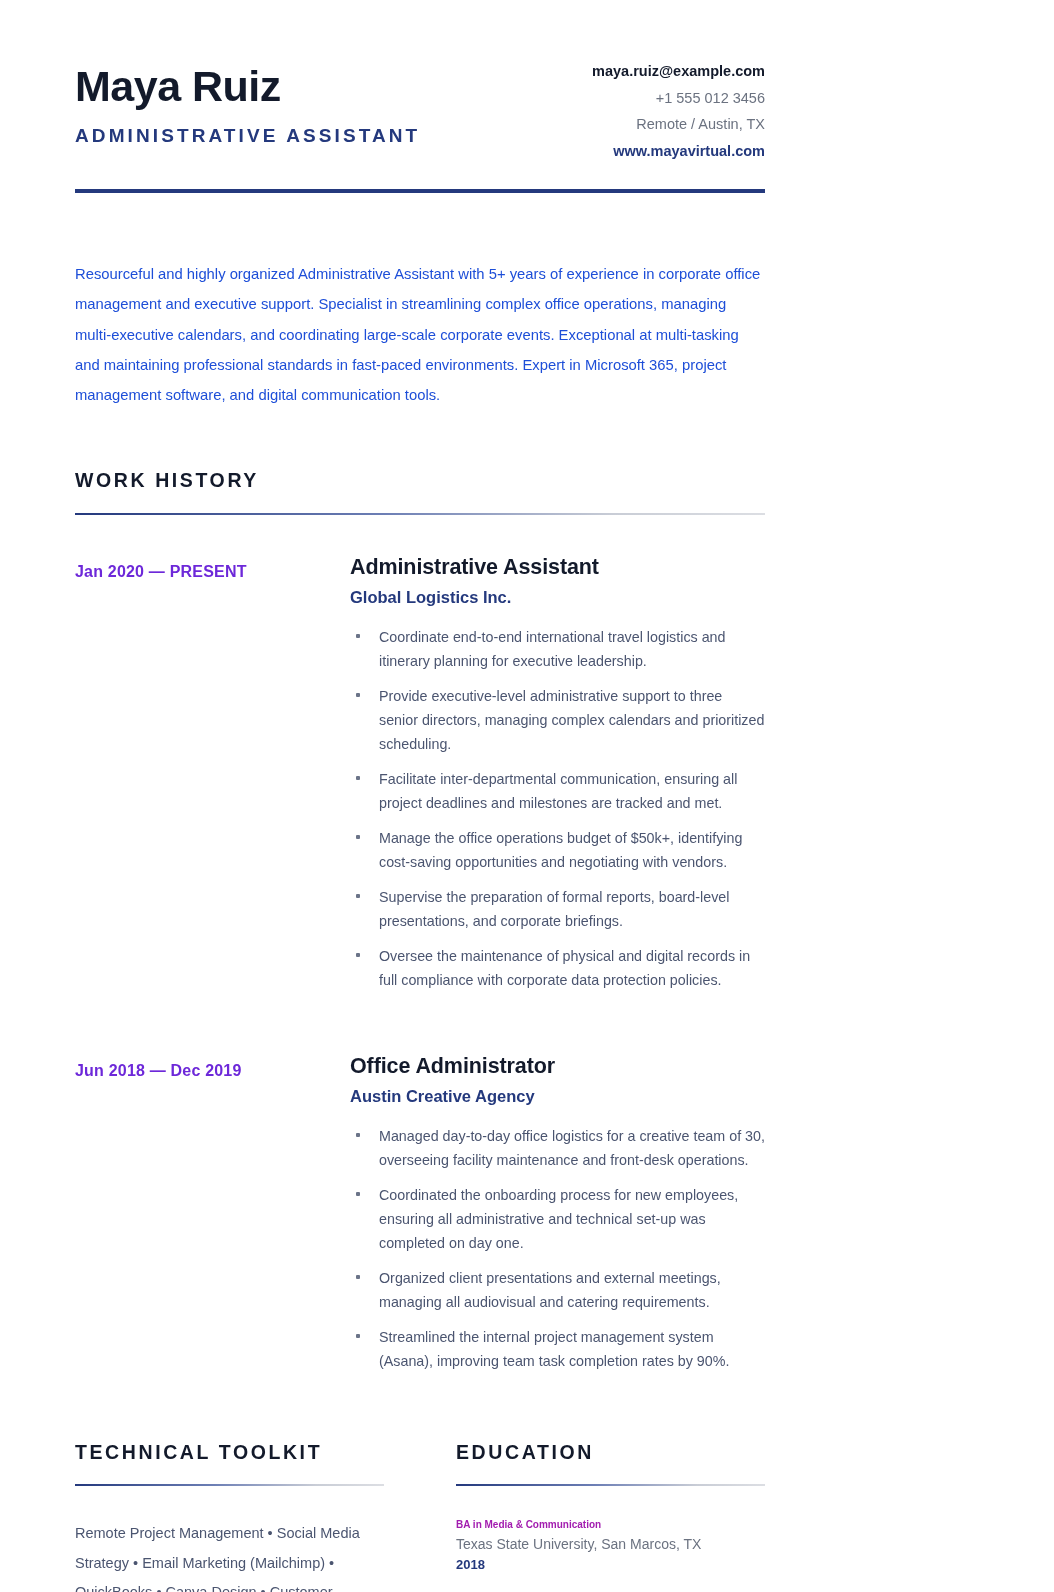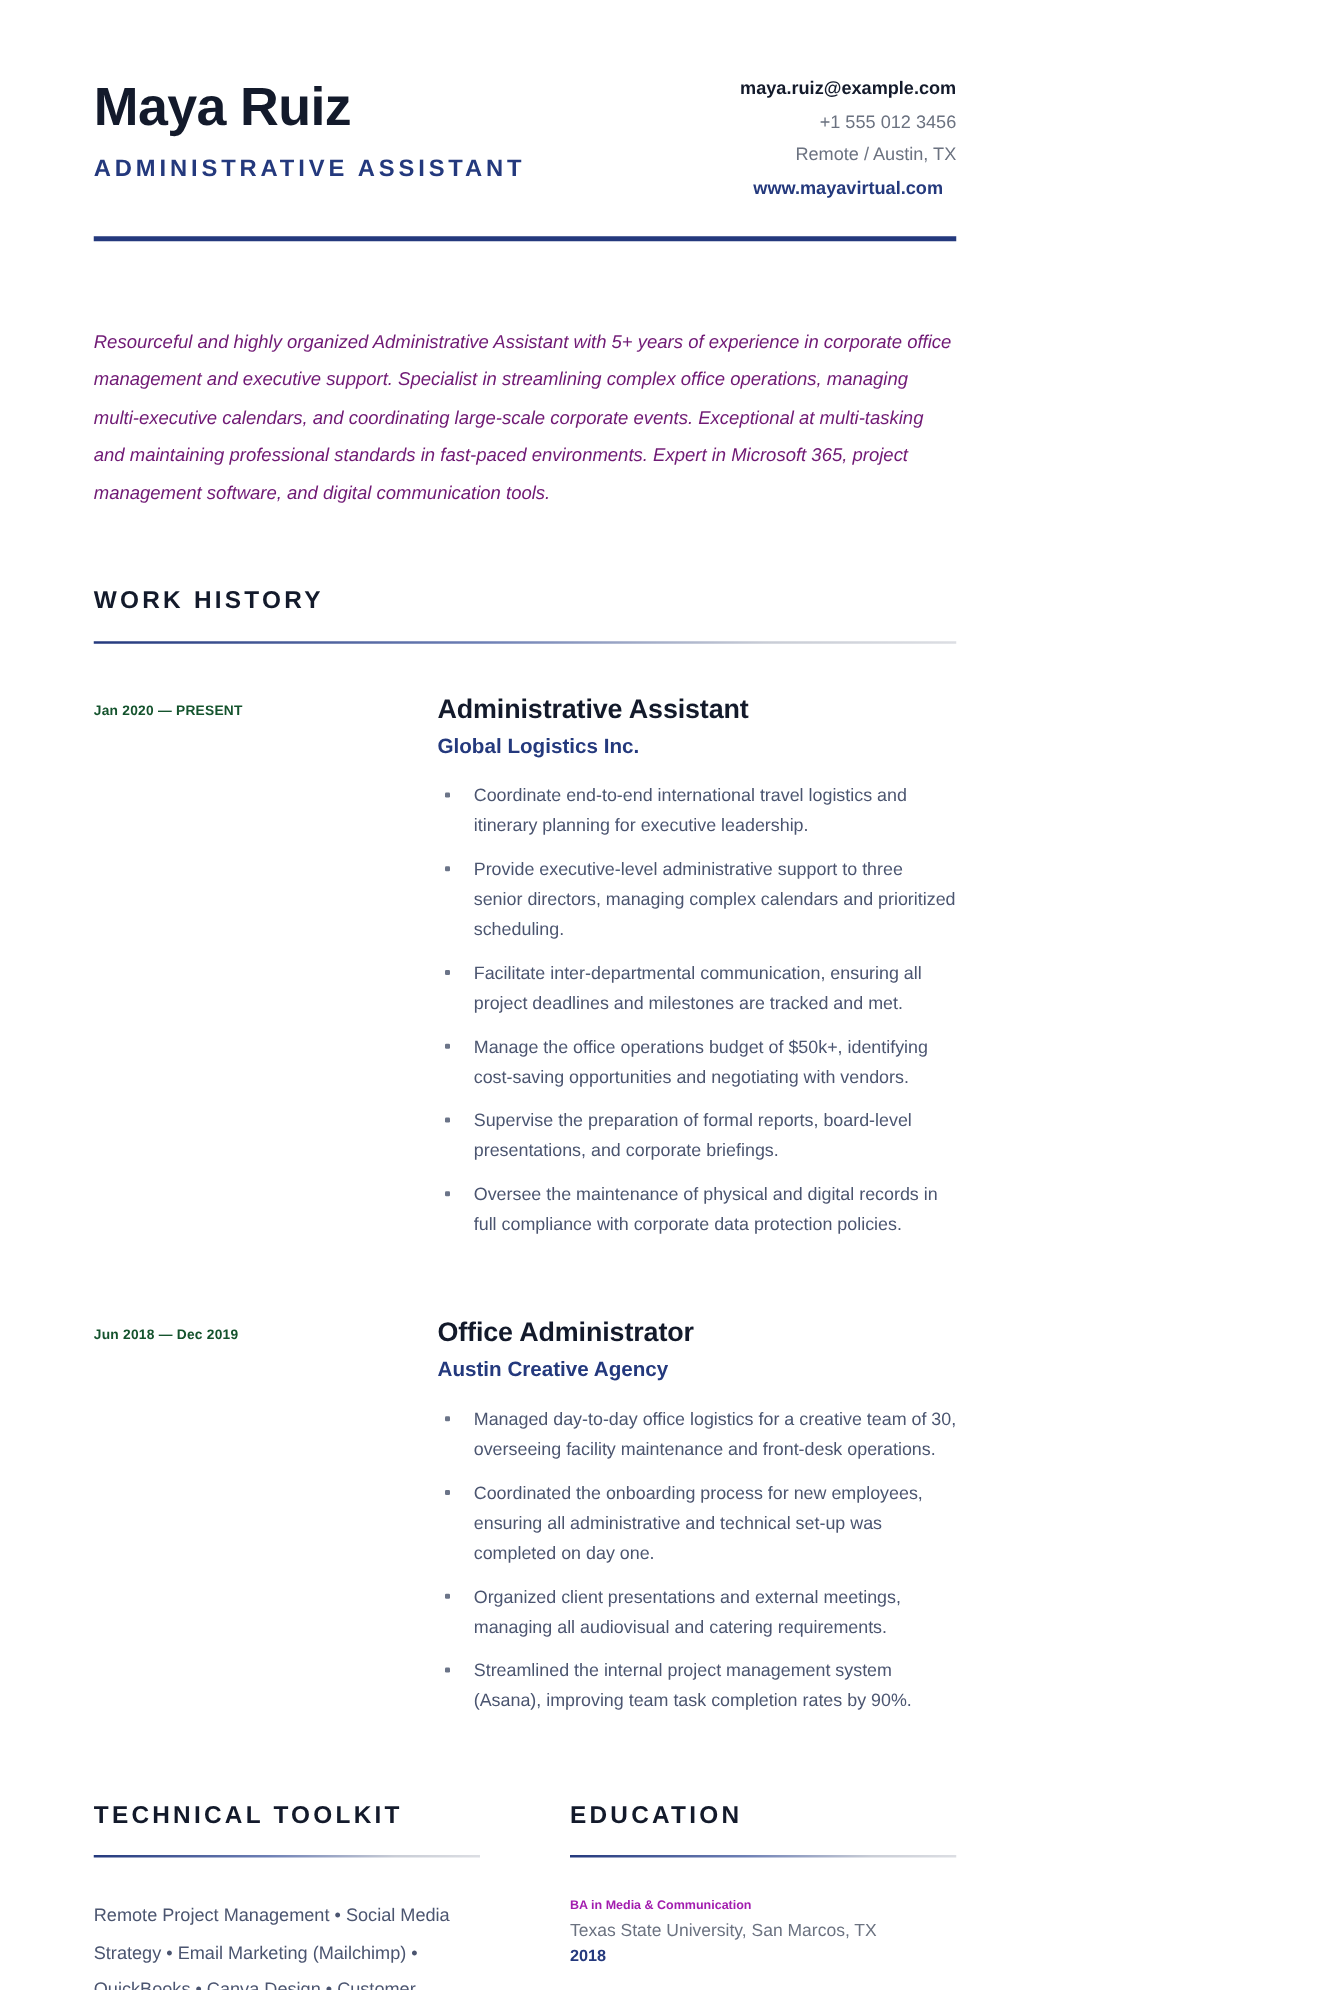--- a/index.html
+++ b/index.html
@@ -49,21 +49,21 @@
     color: #24397d;
     text-transform: uppercase;
   }
 
   .contact {
     text-align: right;
     padding-top: 6px;
     line-height: 1;
   }
   .contact div { margin-bottom: 12px; }
-  .contact div:last-child { margin-bottom: 0; text-align: center; }
+  .contact div:last-child { margin-bottom: 0; }
   .contact-email {
     font-size: 14.5px;
     font-weight: bold;
     color: #131a2b;
   }
   .contact-phone, .contact-location {
     font-size: 14.5px;
     color: #6b7280;
   }
   .contact-website {
@@ -75,23 +75,22 @@
   .header-rule {
     height: 4px;
     background: #24397d;
     margin-top: 31px;
   }
 
   
   .summary {
     margin-top: 66px;
     font-size: 14.8px;
-    font-style: italic;
     line-height: 2.05;
-    color: #701a75;
+    color: #1d4ed8;
     max-width: 890px;
   }
 
   
   .section { margin-top: 58px; }
   .section-title {
     font-size: 19.5px;
     font-weight: bold;
     letter-spacing: 2.6px;
     color: #131a2b;
@@ -105,23 +104,23 @@
 
   
   .job {
     display: flex;
     margin-top: 40px;
   }
   .job + .job { margin-top: 62px; }
   .job-dates {
     width: 275px;
     flex: 0 0 275px;
-    font-size: 11px;
-    font-weight: bold;
-    color: #14532d;
+    font-size: 16px;
+    font-weight: bold;
+    color: #6d28d9;
     padding-top: 8px;
     letter-spacing: 0.2px;
   }
   .job-body { flex: 1 1 auto; }
   .job-role {
     font-size: 21.5px;
     font-weight: bold;
     color: #131a2b;
     letter-spacing: -0.1px;
   }

